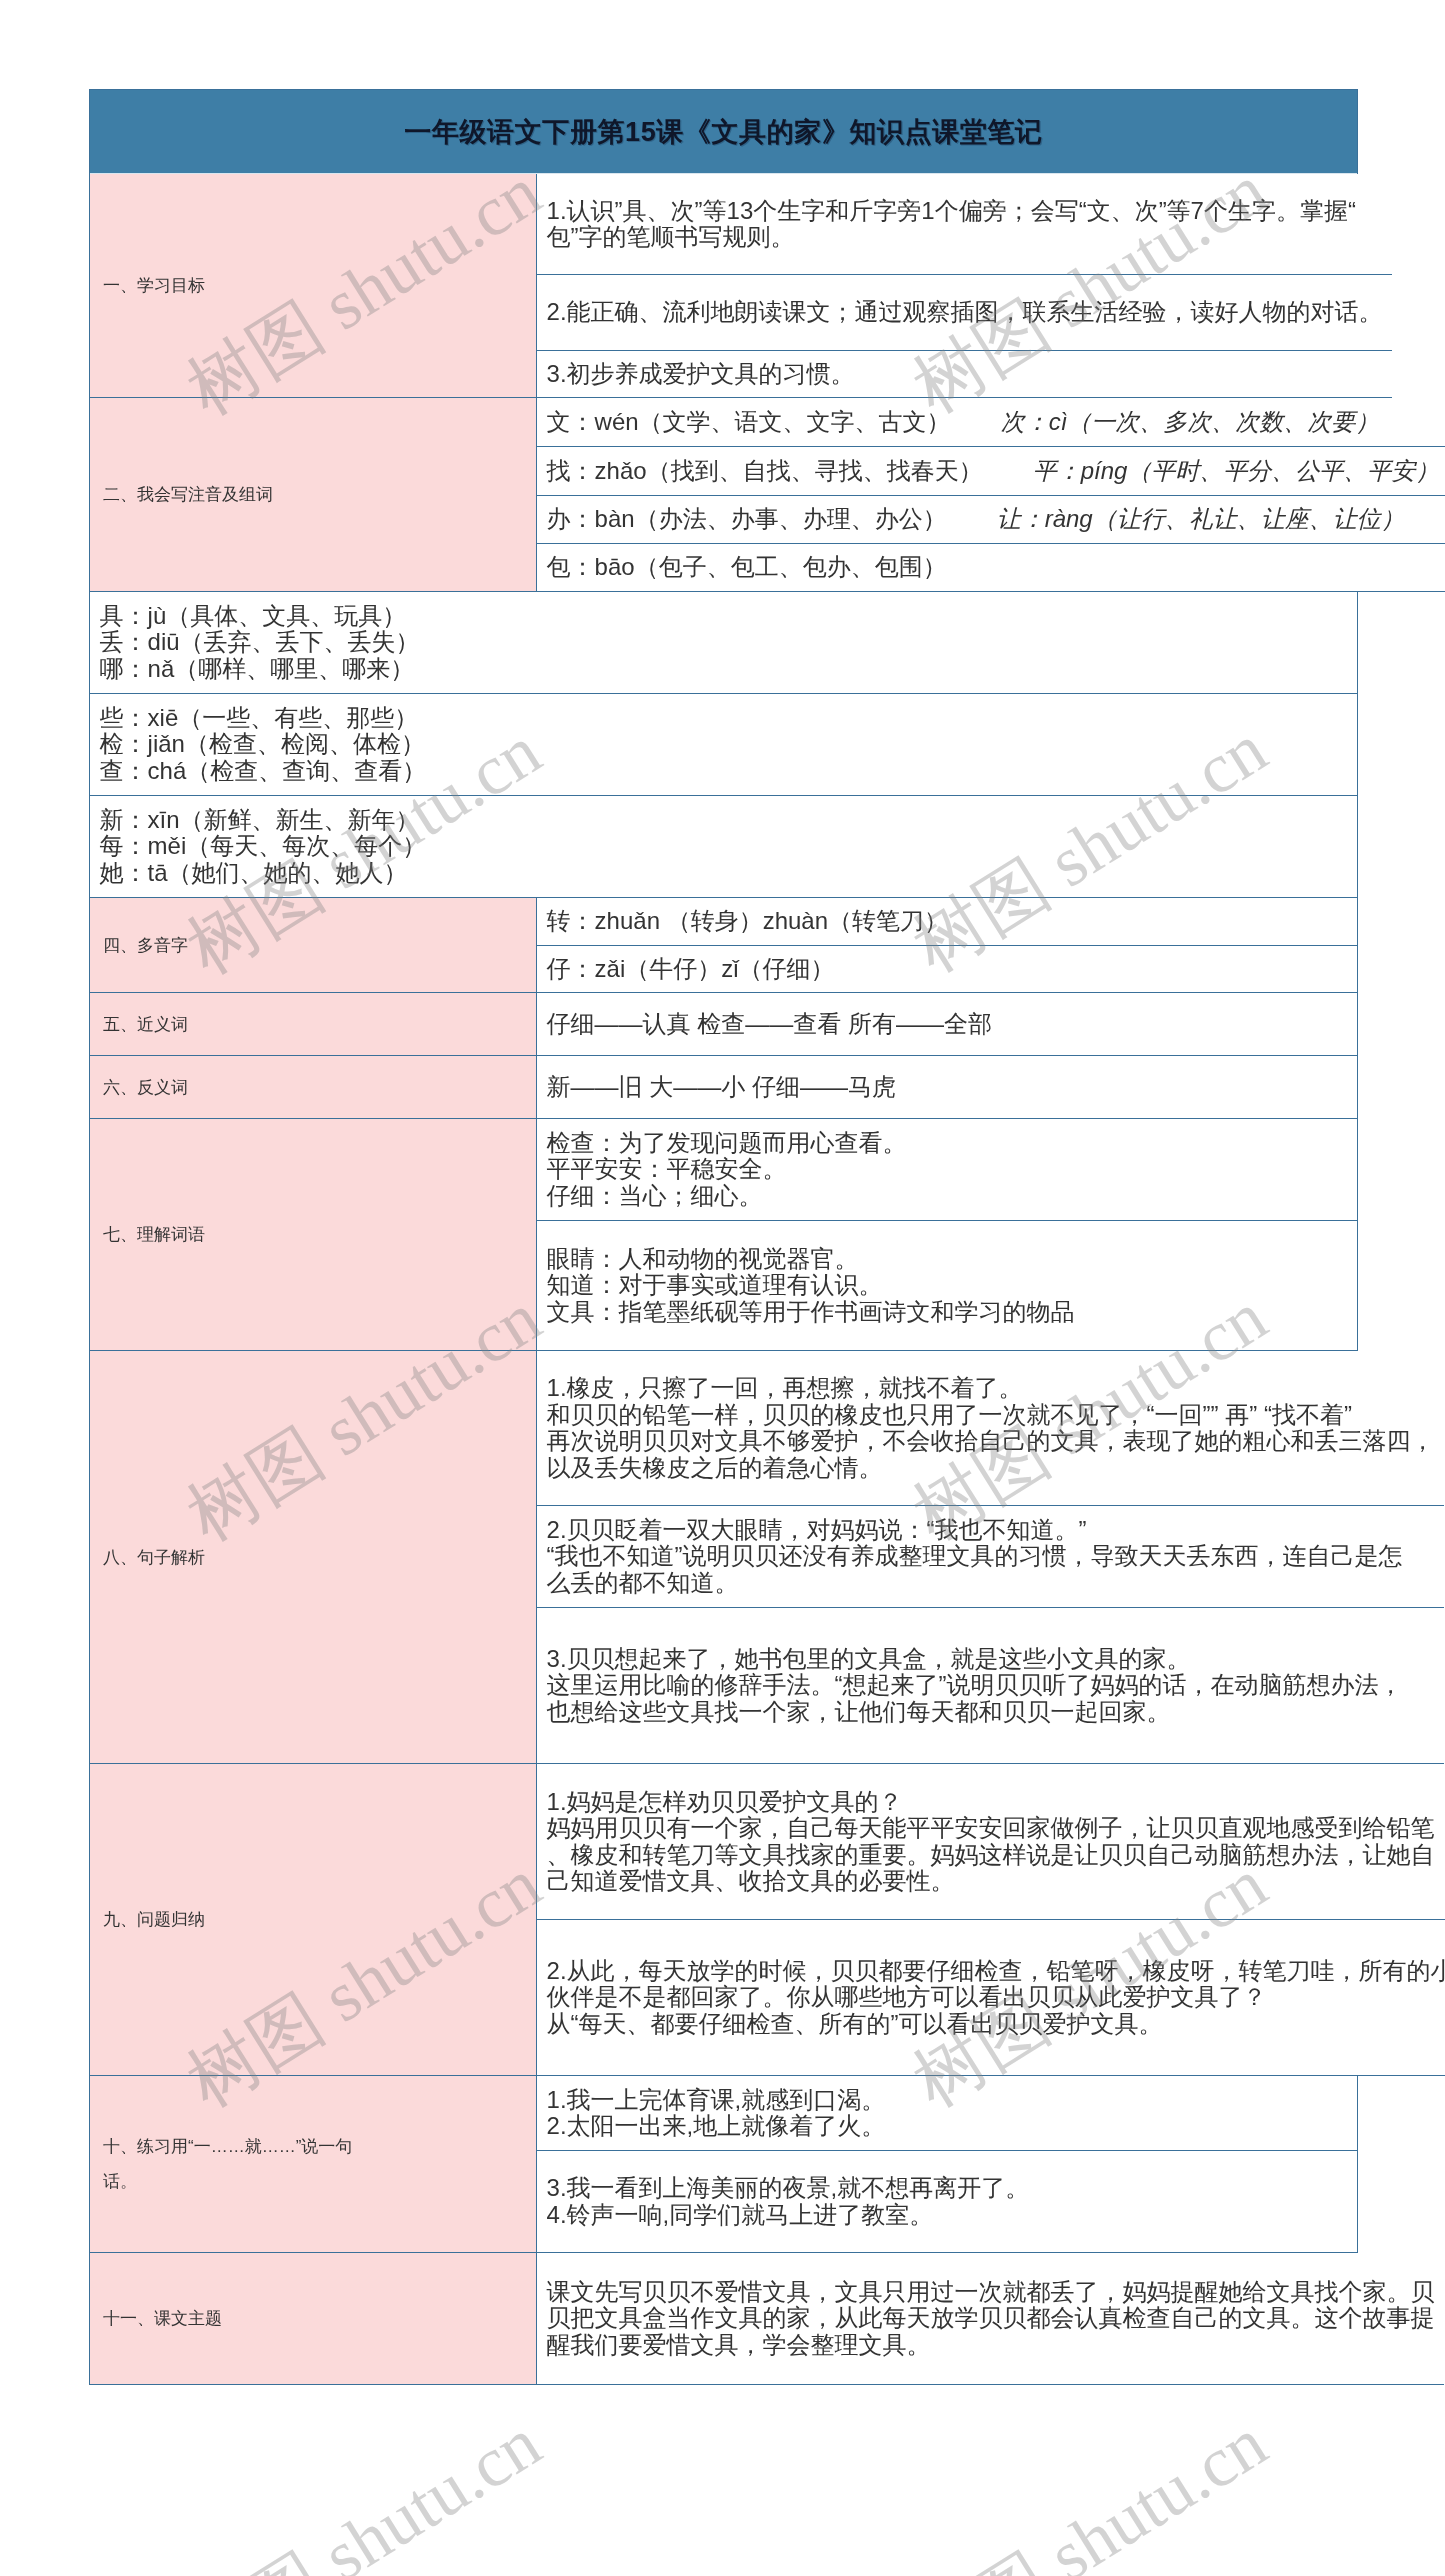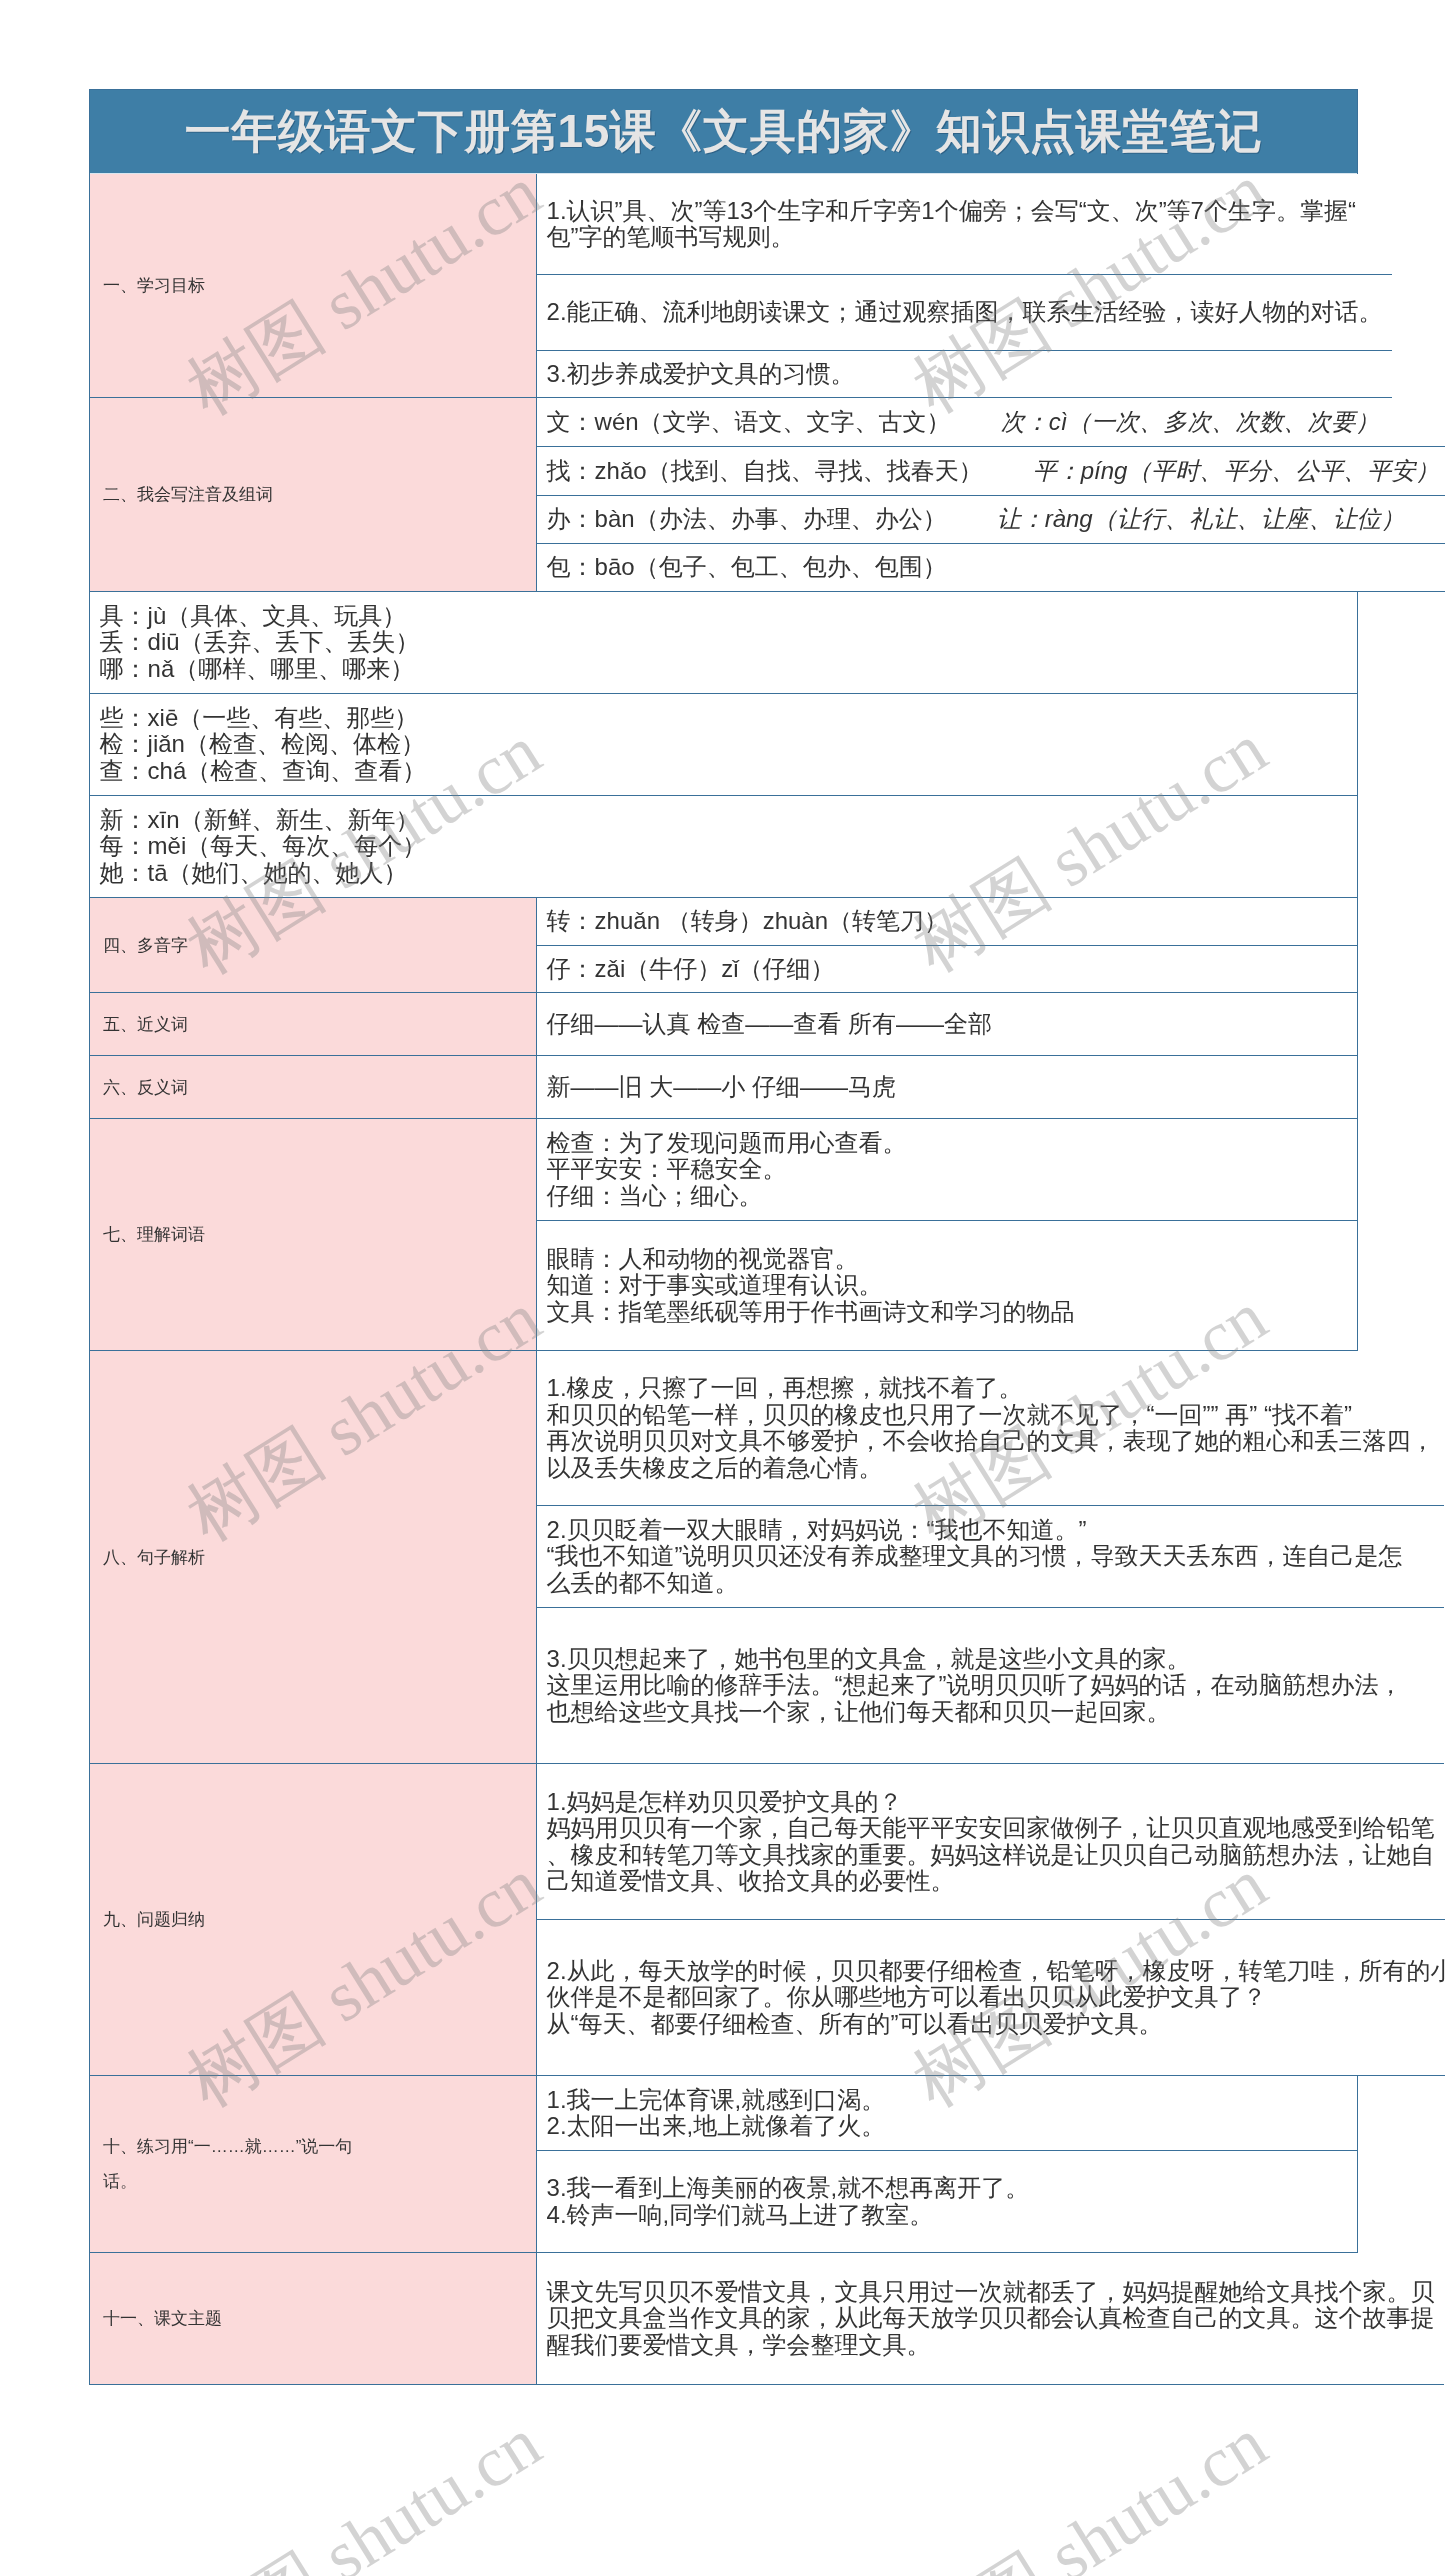--- a/index.html
+++ b/index.html
@@ -2,21 +2,21 @@
 <html style="font-size:9px"><head>
 <meta charset="utf-8">
 <style>
   html, body { margin: 0; padding: 0; background: #ffffff; }
   body { width: 1446px; height: 2576px; position: relative; overflow: hidden;
          font-family: "Liberation Sans", "DejaVu Sans", sans-serif; color: #333333; }
   .table { position: absolute; left: 89px; top: 89px; width: 1269px; box-sizing: border-box;
            border-left: 1.7px solid #3a7099; border-right: 1.7px solid #3a7099; border-top: 1.7px solid #3a7099; }
   .header { height: 84px; background: #3e7ea6; display: flex; align-items: center; justify-content: center;
             border-bottom: 0.6px solid #d9e6ef; box-sizing: border-box; }
-  .title { color: #e5e5e5; font-size: 46px; font-weight: bold; letter-spacing: 0.6px;
+  .title { color: #0f172a; font-size: 27px; font-weight: bold; letter-spacing: 0.6px;
            text-shadow: 1.1px 1.1px 0 rgba(20,50,80,0.35); white-space: nowrap; }
   .section { display: flex; }
   .label { width: 447px; flex: 0 0 447px; box-sizing: border-box; background: #fbdada;
            border-right: 1.7px solid #3a7099; border-bottom: 1.7px solid #3a7099;
            display: flex; align-items: center; padding-left: 13px; padding-right: 5.6px;
            font-size: 17px; line-height: 35px; white-space: pre; }
   .cells { flex: 1; display: flex; flex-direction: column; }
   .cell { box-sizing: border-box; border-bottom: 1.7px solid #3a7099; display: flex; align-items: center;
           padding: 0 9.6px; font-size: 24px; line-height: 26.5px; white-space: pre; background: #ffffff; }
   .cell .second { margin-left: 50px; font-style: italic; }

